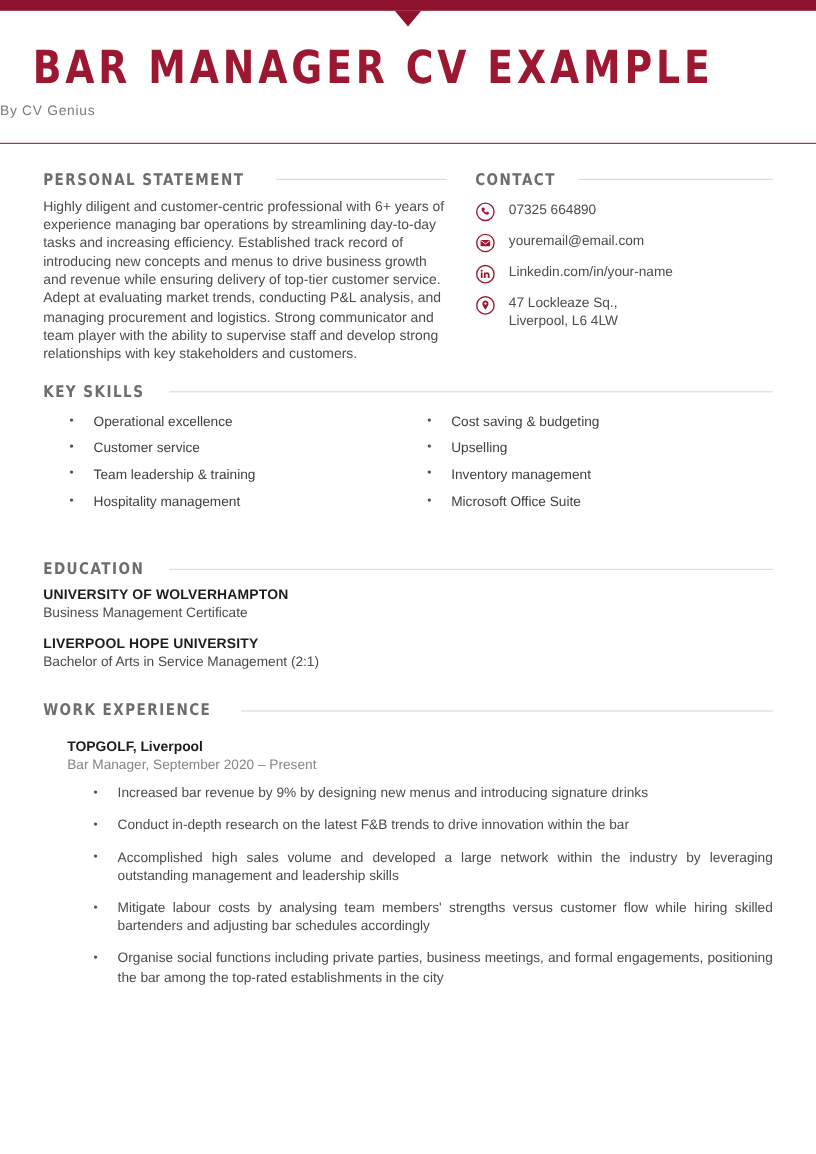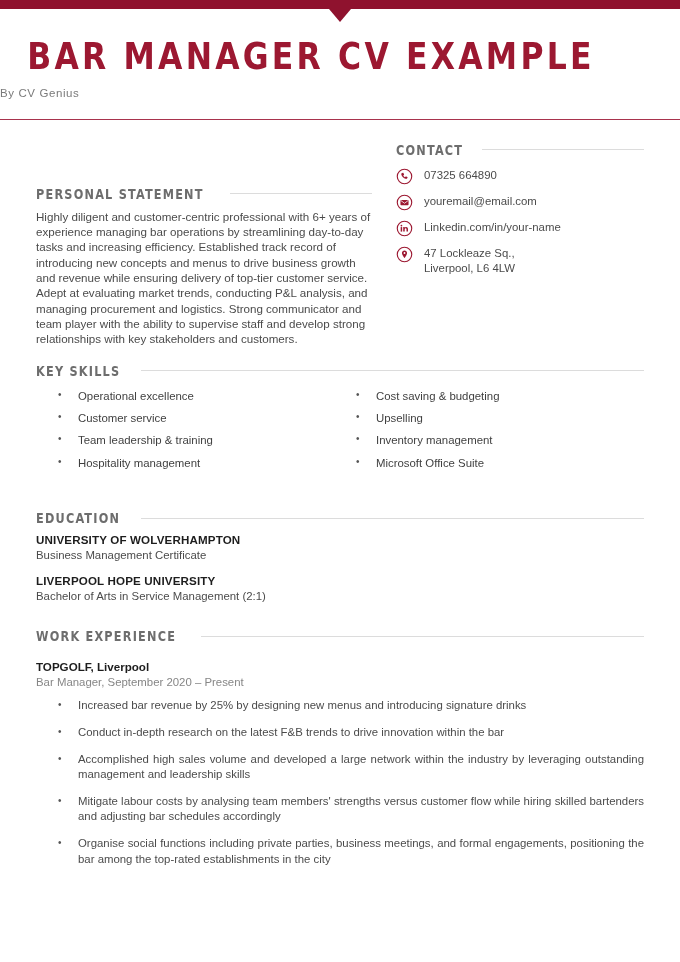--- a/index.html
+++ b/index.html
@@ -62,21 +62,21 @@
 
   
   .page {
     padding: 22px 36px 0 36px;
   }
 
   .row {
     display: flex;
     align-items: flex-start;
   }
-  .col-left  { width: 360px; box-sizing: border-box; padding-right: 24px; margin-top: 44px; }
+  .col-left  { width: 360px; box-sizing: border-box; padding-right: 24px; }
   .col-right { flex: 1; box-sizing: border-box; }
 
   
   .sec-head {
     display: flex;
     align-items: center;
     margin-bottom: 7px;
   }
   .sec-head .label {
     font-family: "DejaVu Sans Condensed", "Liberation Sans Narrow", "Liberation Sans", sans-serif;
@@ -339,25 +339,25 @@
   </div>
 
   <div class="block-gap-md"></div>
 
   <div>
     <div class="sec-head">
       <span class="label">WORK EXPERIENCE</span>
       <span class="rule"></span>
     </div>
 
-    <div style="margin-top:16px;">
+    <div style="margin-top:16px;margin-left:20px;">
       <p class="job-title">TOPGOLF, Liverpool</p>
       <p class="job-meta">Bar Manager, September 2020 – Present</p>
       <ul class="job-bullets">
-        <li>Increased bar revenue by 25% by designing new menus and introducing signature drinks</li>
+        <li>Increased bar revenue by 9% by designing new menus and introducing signature drinks</li>
         <li>Conduct in-depth research on the latest F&amp;B trends to drive innovation within the bar</li>
         <li>Accomplished high sales volume and developed a large network within the industry by leveraging outstanding management and leadership skills</li>
         <li>Mitigate labour costs by analysing team members' strengths versus customer flow while hiring skilled bartenders and adjusting bar schedules accordingly</li>
         <li>Organise social functions including private parties, business meetings, and formal engagements, positioning the bar among the top-rated establishments in the city</li>
       </ul>
     </div>
   </div>
 
 </div>
 

